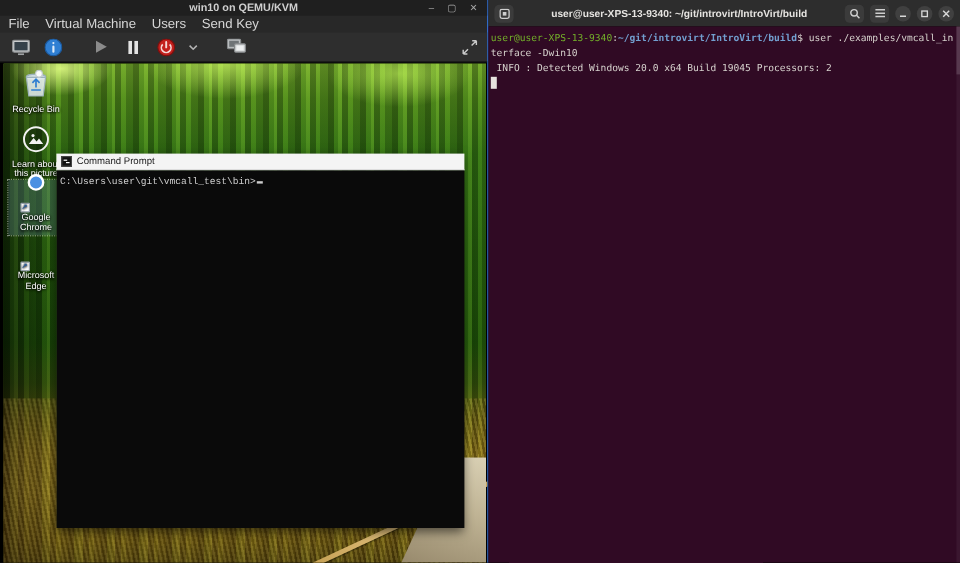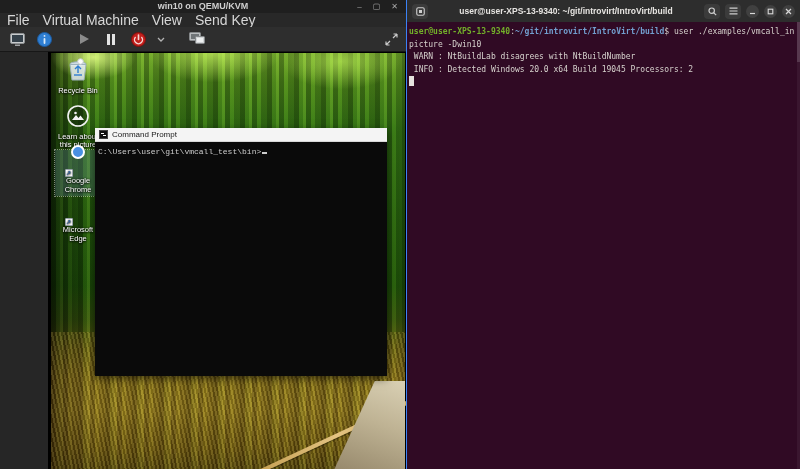--- a/index.html
+++ b/index.html
@@ -6,29 +6,29 @@
   html,body { width:800px; height:469px; background:#000; overflow:hidden; }
   .screen { width:800px; height:469px; display:flex; font-family:"Liberation Sans",sans-serif; }
 
   
   .qemu-window { width:406px; display:flex; flex-direction:column; background:#262626; }
   .qemu-titlebar { height:13px; background:#1f1f1f; position:relative; display:flex; align-items:flex-end; flex:0 0 auto; }
   .qemu-title { position:absolute; left:0; right:0; text-align:center; font-size:9px; font-weight:bold; color:#cfcfcf; line-height:13px; }
   .qemu-controls { margin-left:auto; display:flex; gap:11px; padding-right:8px; z-index:2; }
   .qemu-controls span { color:#a8a8a8; font-size:8px; line-height:13px; cursor:default; }
   .qemu-menubar { height:14px; background:#282828; display:flex; align-items:center; gap:13px; padding-left:7px; flex:0 0 auto; }
-  .qemu-menubar .menu-item { font-size:14px; color:#d6d6d6; }
+  .qemu-menubar .menu-item { font-size:11px; color:#d6d6d6; }
   .qemu-toolbar { height:25px; background:#2e2e2e; display:flex; align-items:center; padding:0 8px; gap:9px; border-bottom:1px solid #171717; flex:0 0 auto; position:relative; }
   .tbtn { display:flex; align-items:center; justify-content:center; width:18px; height:18px; }
   .tbtn.narrow { width:10px; }
   .tbtn-spacer { width:4px; }
   .fullscreen-btn { position:absolute; right:6px; }
 
   
-  .vm-display { flex:1; background:#000; position:relative; overflow:hidden;margin-left:48px; }
+  .vm-display { flex:1; background:#000; position:relative; overflow:hidden; }
   .wallpaper { position:absolute; left:3px; top:1px; right:1px; bottom:0;
     background:
       radial-gradient(60px 32px at 12% 1%, rgba(228,255,135,.85), rgba(228,255,135,0) 70%),
       radial-gradient(95px 42px at 46% 0%, rgba(206,250,100,.68), rgba(206,250,100,0) 70%),
       radial-gradient(85px 40px at 82% 2%, rgba(196,245,92,.6), rgba(196,245,92,0) 70%),
       linear-gradient(90deg, rgba(0,0,0,.55) 0%, rgba(0,0,0,0) 11%),
       repeating-linear-gradient(90deg, rgba(8,35,4,.5) 0 5px, rgba(45,105,20,.38) 5px 9px, rgba(100,170,45,.32) 9px 12px, rgba(12,45,6,.45) 12px 17px, rgba(65,135,28,.3) 17px 21px, rgba(20,60,10,.4) 21px 27px),
       linear-gradient(180deg, #8cbb33 0%, #61981f 7%, #3b7a16 18%, #2b630e 38%, #215208 56%, #3e500c 64%, #7a5f12 71%, #ab7a1c 78%, #bd8a22 86%, #8e6212 95%, #5f410b 100%);
   }
   .grass-overlay { position:absolute; left:0; right:0; bottom:0; height:33%;
@@ -52,39 +52,39 @@
   .chrome-disc::after { content:""; position:absolute; left:50%; top:50%; width:10px; height:10px;
     transform:translate(-50%,-50%); border-radius:50%; background:#4a90e2; border:2.5px solid #fff; }
   .edge-disc { width:23px; height:23px; border-radius:50%;
     background:
       radial-gradient(circle at 38% 32%, rgba(170,255,230,.9) 0 2px, rgba(170,255,230,0) 9px),
       conic-gradient(from 210deg, #0c59a4, #1b9de2 90deg, #35d0c0 180deg, #6df0a9 260deg, #0c59a4 360deg); }
   .shortcut-badge { position:absolute; left:-2px; bottom:-2px; width:8px; height:8px; background:#fff;
     border:1px solid #9aa4ad; border-radius:1px; color:#2b5f9e; font-size:6px; line-height:6px; font-weight:bold; }
 
   
-  .cmd-window { position:absolute; left:44px; top:75px; right:18px; height:248px; box-shadow:0 3px 8px rgba(0,0,0,.55); }
+  .cmd-window { position:absolute; left:44px; top:75px; right:18px; height:312px; box-shadow:0 3px 8px rgba(0,0,0,.55); }
   .cmd-titlebar { height:14px; background:#f4f4f4; display:flex; align-items:center; gap:4px; padding-left:4px; border-bottom:1px solid #d8d8d8; }
   .cmd-app-icon { width:9px; height:9px; background:#111; border:1px solid #444; position:relative; flex:0 0 auto; }
   .cmd-app-icon::after { content:""; position:absolute; left:1px; top:2px; width:3px; height:1px; background:#fff; box-shadow:2px 2px 0 #fff; }
   .cmd-title { font-size:8px; color:#1a1a1a; }
   .cmd-body { position:absolute; left:0; right:0; top:14px; bottom:0; background:#0a0a0a; padding:5px 3px;
     font-family:Liberation Mono, monospace; font-size:8px; color:#cccccc; white-space:pre; }
   .cmd-cursor { display:inline-block; width:5px; height:2px; background:#cccccc; margin-left:1px; }
 
   
   .term-window { flex:1; display:flex; flex-direction:column; border-left:1px solid #3b82f6; min-width:0; }
   .term-header { height:22px; background:#2d2d2d; display:flex; align-items:center; padding:0 5px; gap:5px; flex:0 0 auto; }
   .hbtn { width:16px; height:15px; border-radius:4px; background:#3b3b3b; display:flex; align-items:center; justify-content:center; flex:0 0 auto; }
   .cbtn { width:13px; height:13px; border-radius:50%; background:#404040; display:flex; align-items:center; justify-content:center; flex:0 0 auto; }
   .term-title { flex:1; text-align:center; font-size:8.5px; font-weight:bold; color:#e6e4e1; white-space:nowrap; overflow:hidden; min-width:0; }
   .term-body { flex:1; background:#300a24; padding:4px 2px; font-family:"DejaVu Sans Mono",monospace;
     font-size:8px; line-height:12.5px; color:#d6d2cd; position:relative; }
   .term-line { white-space:pre; }
-  .p-user { color:#73b02a; font-weight:bold;margin-top:28px; }
+  .p-user { color:#73b02a; font-weight:normal;margin-top:28px; }
   .p-path { color:#729fcf; font-weight:bold; }
   .cursor-block { display:inline-block; width:5px; height:10px; background:#e6e2de; vertical-align:text-bottom; }
   .term-scrollbar { position:absolute; right:0; top:0; bottom:0; width:3px; background:rgba(255,255,255,.05); }
   .term-scroll-thumb { position:absolute; right:0; top:0; width:3px; height:40px; background:rgba(255,255,255,.15); }
 </style>
 </head>
 <body>
 
 <div class="screen">
 
@@ -94,21 +94,21 @@
       <div class="qemu-controls">
         <span>–</span>
         <span>▢</span>
         <span>✕</span>
       </div>
     </div>
 
     <div class="qemu-menubar">
       <span class="menu-item">File</span>
       <span class="menu-item">Virtual Machine</span>
-      <span class="menu-item">View</span>
+      <span class="menu-item">Users</span>
       <span class="menu-item">Send Key</span>
     </div>
 
     <div class="qemu-toolbar">
       <span class="tbtn">
         <svg width="15" height="13" viewBox="0 0 15 13">
             <rect x="0.5" y="0.5" width="14" height="10" rx="1.5" fill="#c9ccce" stroke="#8d9092"></rect>
             <rect x="2" y="2" width="11" height="7" fill="#35414a"></rect>
             <rect x="5" y="11.5" width="5" height="1.5" fill="#9fa2a4"></rect>
           </svg>
@@ -252,22 +252,21 @@
       </span>
       <span class="cbtn">
         <svg width="7" height="7" viewBox="0 0 7 7">
             <path d="M1 1 L6 6 M6 1 L1 6" stroke="#d8d8d8" stroke-width="1.2"></path>
           </svg>
       </span>
     </div>
 
     <div class="term-body">
       <div class="term-line"><span class="p-user">user@user-XPS-13-9340</span><span>:</span><span class="p-path">~/git/introvirt/IntroVirt/build</span><span>$ </span><span>user ./examples/vmcall_in</span></div>
-      <div class="term-line">picture -Dwin10</div>
-      <div class="term-line"> WARN : NtBuildLab disagrees with NtBuildNumber</div>
+      <div class="term-line">terface -Dwin10</div>
       <div class="term-line"> INFO : Detected Windows 20.0 x64 Build 19045 Processors: 2</div>
       <div class="term-line"><span class="cursor-block"></span></div>
       <div class="term-scrollbar">
           <div class="term-scroll-thumb"></div>
         </div>
     </div>
   </div>
 
 </div>
 

